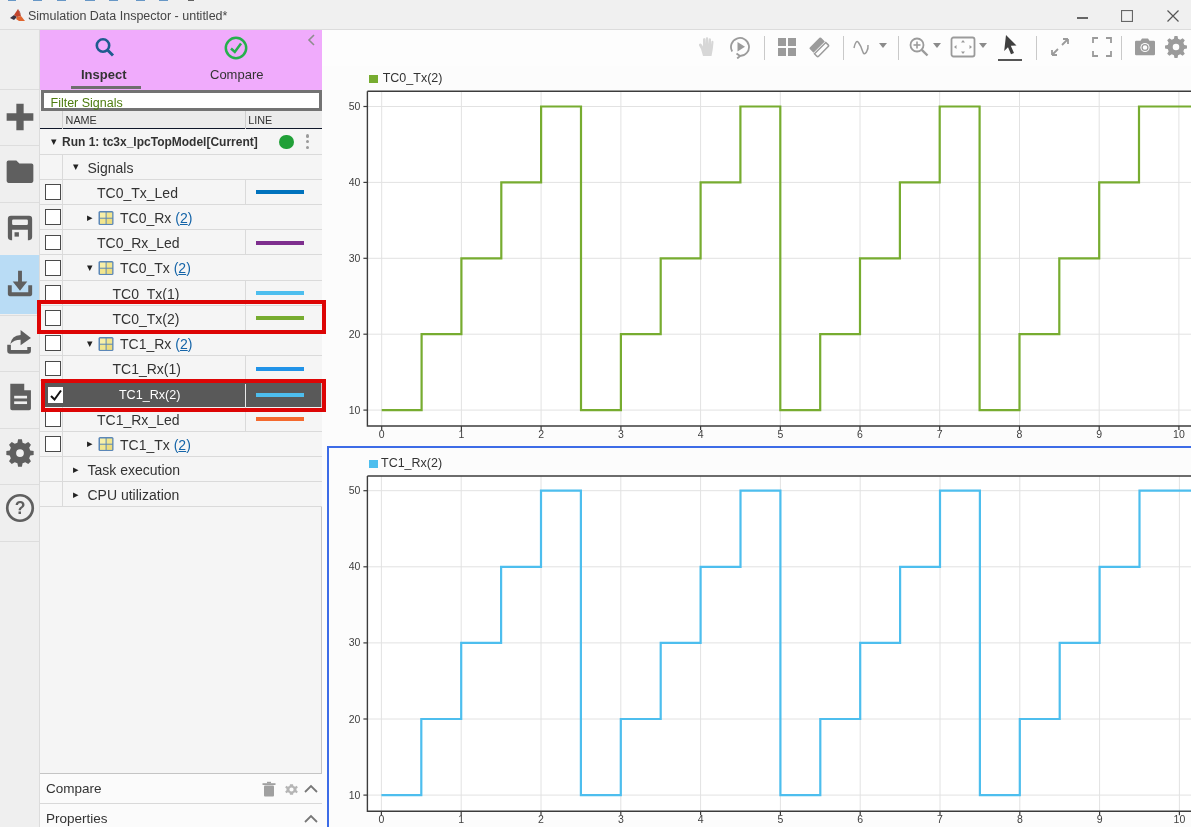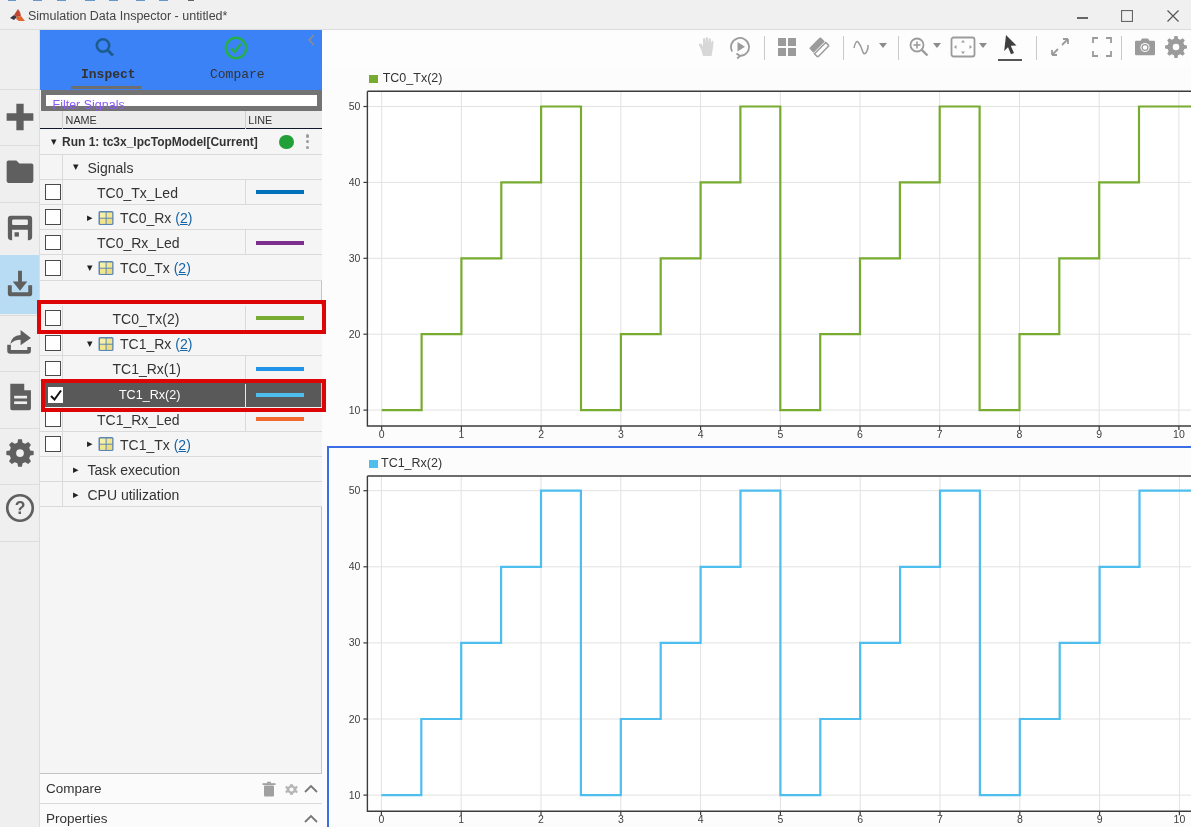--- a/index.html
+++ b/index.html
@@ -7,25 +7,25 @@
 #titlebar { position:absolute; left:0; top:2px; width:1191px; height:28px;
   background:#f0f0f0; border-bottom:1px solid #dcdcdc; }
 #topstrip { position:absolute; left:0; top:0; width:1191px; height:2px; background:#f0f0f0; }
 .tdash { position:absolute; top:0; height:1.2px; background:#3a7ab8; opacity:0.75; }
 #title { position:absolute; left:28px; top:7px; font-size:12.5px; color:#444; }
 .winbtn { position:absolute; top:0; color:#555; font-size:14px; }
 #lstrip { position:absolute; left:0; top:30px; width:40px; height:797px;
   background:#efefef; border-right:1px solid #dcdcdc; }
 .ssep { position:absolute; left:0; width:39px; height:1px; background:#dddddd; }
 #panel { position:absolute; left:40px; top:30px; width:282px; height:797px; background:#f5f5f5; border-right:1px solid #c4c4c4; }
-#tabs { position:absolute; left:0; top:0; width:282px; height:59.5px; background:#3b82f6;font-family:Liberation Mono, monospace; }
+#tabs { position:absolute; left:0; top:0; width:282px; height:59.5px; background:#f0abfc; }
 .tablbl { position:absolute; top:37px; font-size:13px; color:#333; }
 #inspect-ul { position:absolute; left:31px; top:55.5px; width:70px; height:3.5px; background:#6e6e6e; }
 #filter { position:absolute; left:0.5px; top:59.5px; width:281px; height:21px; background:#ffffff;
-  border:5px solid #737373; font-size:12.5px; color:#8b5cf6; padding:3px 0 0 7px; }
+  border:3px solid #737373; font-size:12.5px; color:#4d7c0f; padding:3px 0 0 7px; }
 #thead { position:absolute; left:0; top:81px; width:282px; height:18.4px; background:#ececec;
   border-bottom:1px solid #0f172a; font-size:10.8px; color:#333; }
 #tree { position:absolute; left:0; top:0; width:282px; height:797px; }
 .trow { position:absolute; left:0; width:282px; height:25.2px; border-bottom:1px solid #dadada;
   background:#f5f5f5; }
 .lbl { position:absolute; top:5px; font-size:14px; color:#333; white-space:nowrap; }
 .bold { font-weight:bold; }
 .tri { position:absolute; top:5.5px; font-size:11px; color:#222; }
 .cb { position:absolute; left:4.9px; top:4.4px; width:15.8px; height:15.8px; background:#fff;
   border:1.7px solid #4a4a4a; }
@@ -178,20 +178,27 @@
         <div class="vl" style="left:22px"></div>
         <span class="tri" style="left:47px">▾</span>
         <svg class="mic" width="16" height="16" viewBox="0 0 16 16">
           <rect x="0.5" y="1" width="15" height="14" rx="1.5" fill="#5b87b7"></rect>
           <rect x="2" y="2.5" width="5.6" height="5.2" fill="#f7f0a8"></rect>
           <rect x="8.6" y="2.5" width="5.6" height="5.2" fill="#f2e68e"></rect>
           <rect x="2" y="8.7" width="5.6" height="5.2" fill="#f2e68e"></rect>
           <rect x="8.6" y="8.7" width="5.6" height="5.2" fill="#eddd7e"></rect>
         </svg>
         <span class="lbl" style="left:80px">TC0_Tx <span class="num">(<u>2</u>)</span></span>
+      </div>
+<div class="trow" style="top:250.6px;">
+        <div class="cb"></div>
+        <div class="vl" style="left:22px"></div>
+        <div class="vl" style="left:204.7px"></div>
+        <span class="lbl" style="left:72.5px">TC0_Tx(1)</span>
+        <div class="sw" style="background:#4DBEEE"></div>
       </div>
 <div class="trow" style="top:275.8px;">
         <div class="cb"></div>
         <div class="vl" style="left:22px"></div>
         <div class="vl" style="left:204.7px"></div>
         <span class="lbl" style="left:72.5px">TC0_Tx(2)</span>
         <div class="sw" style="background:#77AC30"></div>
       </div>
 <div class="trow" style="top:301.0px;">
         <div class="cb"></div>

